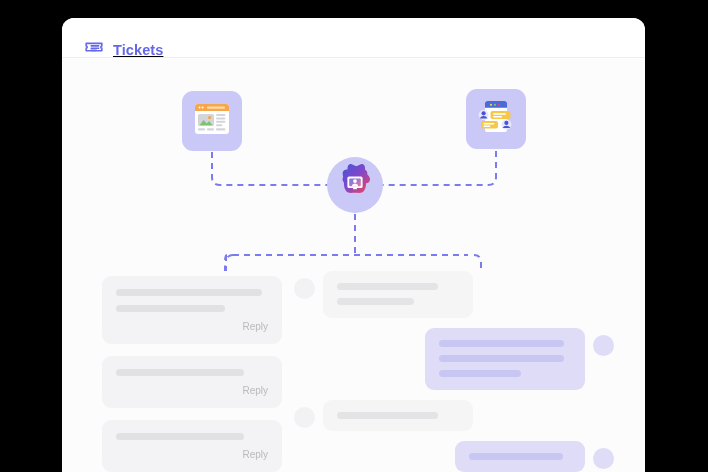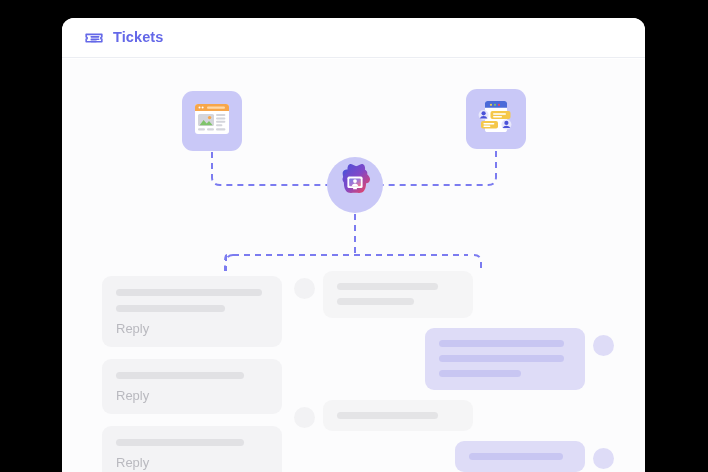--- a/index.html
+++ b/index.html
@@ -20,23 +20,24 @@
     background: #ffffff;
     border-radius: 12px 12px 0 0;
     overflow: hidden;
   }
 
   .titlebar {
     position: absolute; left: 0; top: 0;
     width: 100%; height: 40px;
     background: #ffffff;
     border-bottom: 1px solid #eceef3;
-    display: flex; align-items: center;
+    display: flex; align-items: flex-end;
     padding-left: 22px;
     gap: 9px;
+    text-decoration: underline;
   }
   .titlebar .tb-icon { width: 20px; height: 20px; display: block; flex: 0 0 auto; }
   .titlebar .tb-title {
     font-size: 14.5px; font-weight: 700; color: #6468e8;
     letter-spacing: .1px; line-height: 1;
   }
 
   .canvas {
     position: absolute; left: 0; top: 41px;
     width: 100%; height: 413px;
@@ -73,21 +74,21 @@
     background: #f3f3f5;
     border-radius: 9px;
     padding: 13px 14px 6px 14px;
     margin-bottom: 12px;
   }
   .ticket .sk {
     height: 7px; border-radius: 4px; background: #e1e1e4;
     margin-bottom: 9px;
   }
   .ticket .reply {
-    text-align: left; font-size: 13px; color: #b9b9bf;
+    text-align: right; font-size: 10px; color: #b9b9bf;
     line-height: 1; padding-bottom: 6px; padding-top: 1px;
   }
 
   
   .chat-col { position: absolute; left: 232px; top: 212px; width: 320px; }
   .msg-row { display: flex; align-items: flex-start; margin-bottom: 10px; }
   .msg-row.out { justify-content: flex-end; }
   .avatar { width: 21px; height: 21px; border-radius: 50%; flex: 0 0 auto; }
   .avatar.in  { background: #f2f2f4; margin-right: 8px; margin-top: 7px; }
   .avatar.out { background: #dedcf7; margin-left: 8px; margin-top: 7px; }

